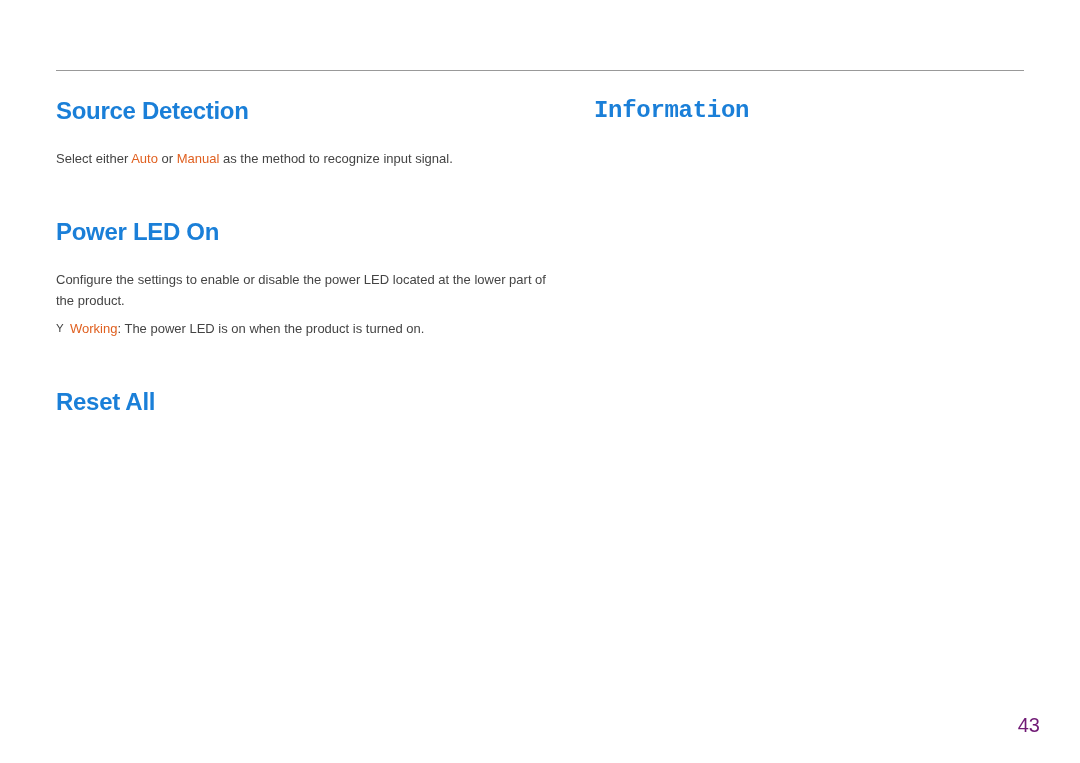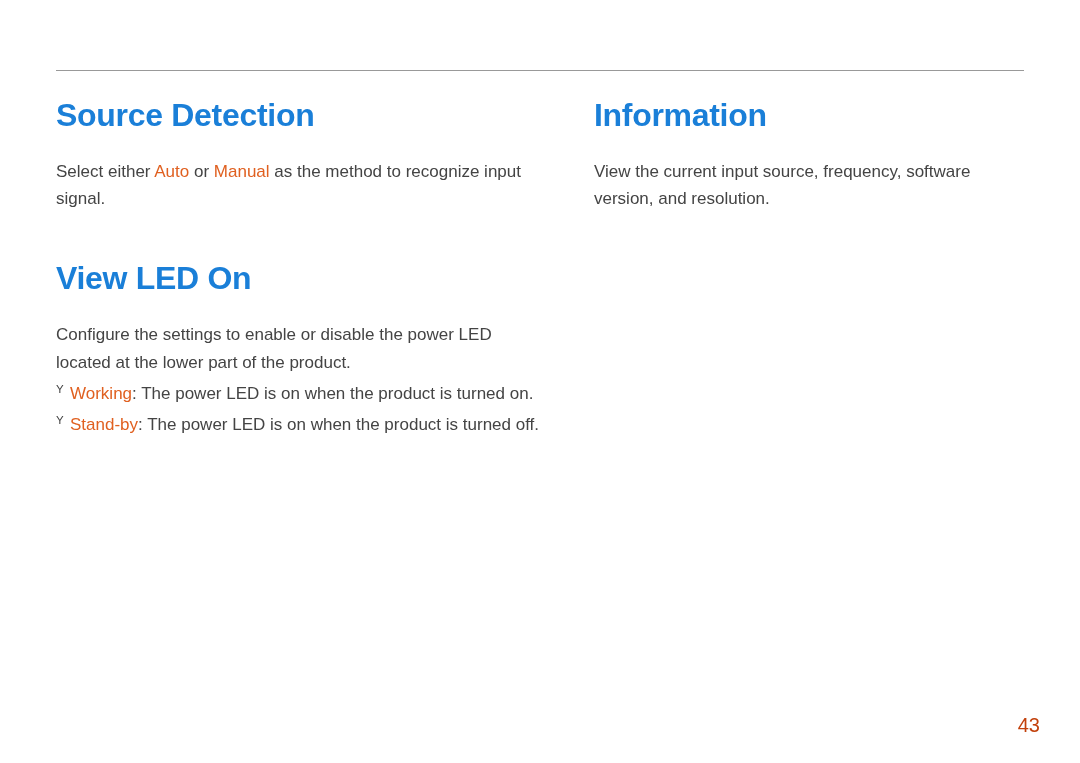--- a/index.html
+++ b/index.html
@@ -25,56 +25,58 @@
     }
     .columns {
       display: flex;
       gap: 48px;
     }
     .col-left {
       flex: 0 0 490px;
     }
     .col-right {
       flex: 1;
+      font-family: Liberation Mono, monospace;
     }
     h2 {
       color: #1a7fd8;
-      font-size: 32px;
+      font-size: 24px;
       font-weight: 600;
       margin-bottom: 24px;
       letter-spacing: -0.3px;
     }
     .section {
       margin-bottom: 48px;
     }
     p {
-      font-size: 17px;
+      font-size: 13px;
       line-height: 1.6;
       color: #444;
       margin-bottom: 4px;
     }
     .highlight {
       color: #e06020;
     }
     .bullet-item {
       padding-left: 14px;
+      margin-top: 8px;
       position: relative;
     }
     .bullet-item::before {
       content: "Y";
       position: absolute;
       left: 0;
       font-size: 11.5px;
     }
     .page-number {
       position: absolute;
       bottom: 26px;
       right: 40px;
       font-size: 20px;
-      color: #c2410c;
+      color: #701a75;
       font-weight: 400;
     }
   </style>
 </head>
 <body>
 
 <div class="page">
   <hr class="divider">
 
   <div class="columns">
@@ -84,37 +86,34 @@
         <h2>Source Detection</h2>
         <p>
           <span>Select either </span><span class="highlight">Auto</span><span> or </span><span class="highlight">Manual</span><span> as the method to recognize input signal.</span>
         </p>
       </div>
 
       <div class="section">
       </div>
 
       <div class="section">
-        <h2>View LED On</h2>
+        <h2>Power LED On</h2>
         <p>Configure the settings to enable or disable the power LED located at the lower part of the product.</p>
         <p class="bullet-item">
           <span class="highlight">Working</span><span>: The power LED is on when the product is turned on.</span>
         </p>
-        <p class="bullet-item">
-          <span class="highlight">Stand-by</span><span>: The power LED is on when the product is turned off.</span>
-        </p>
       </div>
 
       <div class="section">
+        <h2>Reset All</h2>
       </div>
 
     </div>
 
     <div class="col-right">
       <div class="section">
         <h2>Information</h2>
-        <p>View the current input source, frequency, software version, and resolution.</p>
       </div>
     </div>
   </div>
 </div>
 
 <div class="page-number">43</div>
 
 </body></html>

